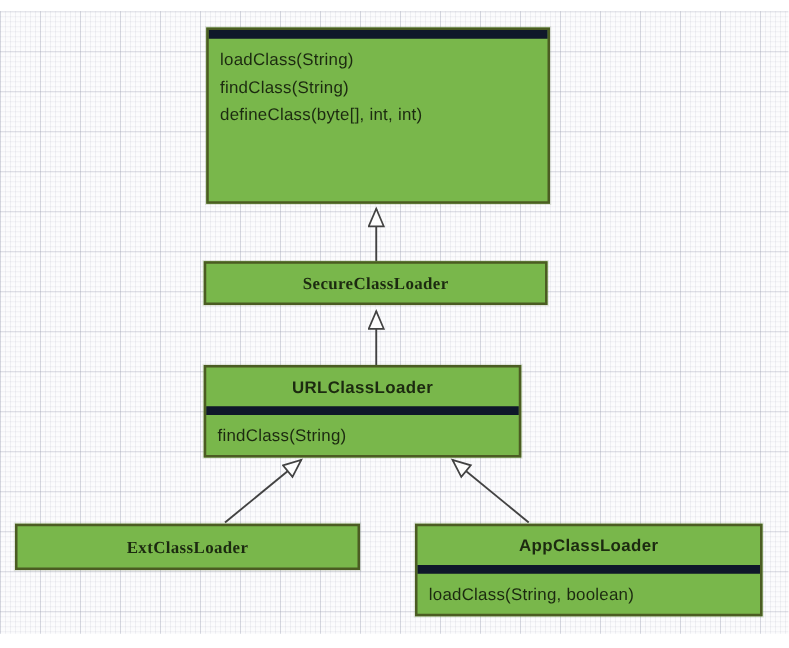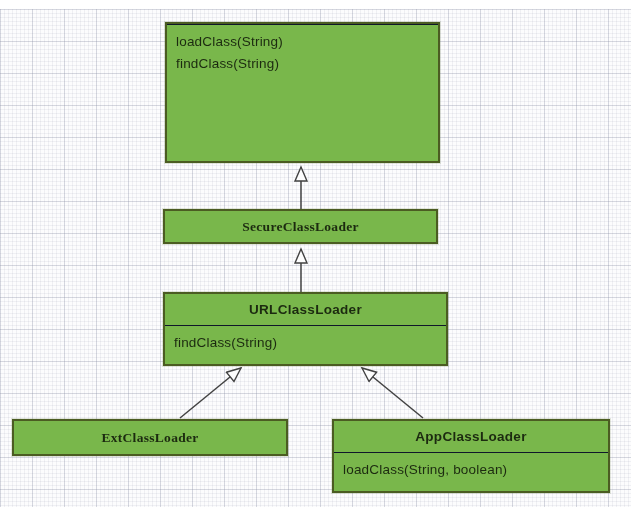--- a/index.html
+++ b/index.html
@@ -51,32 +51,32 @@
     font-weight: bold;
     font-size: 13.5px;
     letter-spacing: 0.3px;
     height: 31px;
   }
   .uml-box.title-only .uml-title {
     height: 100%;
     font-family: Liberation Serif, serif;
   }
   .uml-methods {
-    border-top: 1px solid #0f172a;
+    border-top: 7px solid #0f172a;
     padding: 6px 9px 0 9px;
     font-size: 13.5px;
     letter-spacing: 0.2px;
   }
   .uml-method {
     line-height: 22px;
     white-space: nowrap;
   }
   #box-classloader { left: 165px; top: 22px;  width: 275px; height: 141px; }
   #box-secure      { left: 163px; top: 209px; width: 275px; height: 35px;  }
-  #box-url         { left: 163px; top: 292px; width: 285px; height: 74px;  }
+  #box-url         { left: 163px; top: 292px; width: 254px; height: 74px;  }
   #box-ext         { left: 12px;  top: 419px; width: 276px; height: 37px;  }
   #box-app         { left: 332px; top: 419px; width: 278px; height: 74px;  }
 </style>
 </head>
 <body>
 
 <div class="canvas">
 
   <div class="grid"></div>
 
@@ -89,20 +89,21 @@
     <line x1="301" y1="209" x2="301" y2="167" stroke="#424242" stroke-width="1.5" marker-end="url(#inherit-arrow)"></line>
     <line x1="301" y1="292" x2="301" y2="249" stroke="#424242" stroke-width="1.5" marker-end="url(#inherit-arrow)"></line>
     <line x1="180" y1="418" x2="241" y2="368" stroke="#424242" stroke-width="1.5" marker-end="url(#inherit-arrow)"></line>
     <line x1="423" y1="418" x2="362" y2="368" stroke="#424242" stroke-width="1.5" marker-end="url(#inherit-arrow)"></line>
   </svg>
 
   <div id="box-classloader" class="uml-box">
     <div class="uml-methods">
       <div class="uml-method">loadClass(String)</div>
       <div class="uml-method">findClass(String)</div>
+      <div class="uml-method">defineClass(byte[], int, int)</div>
     </div>
   </div>
 
   <div id="box-secure" class="uml-box title-only">
     <div class="uml-title">SecureClassLoader</div>
   </div>
 
   <div id="box-url" class="uml-box">
     <div class="uml-title">URLClassLoader</div>
     <div class="uml-methods">

